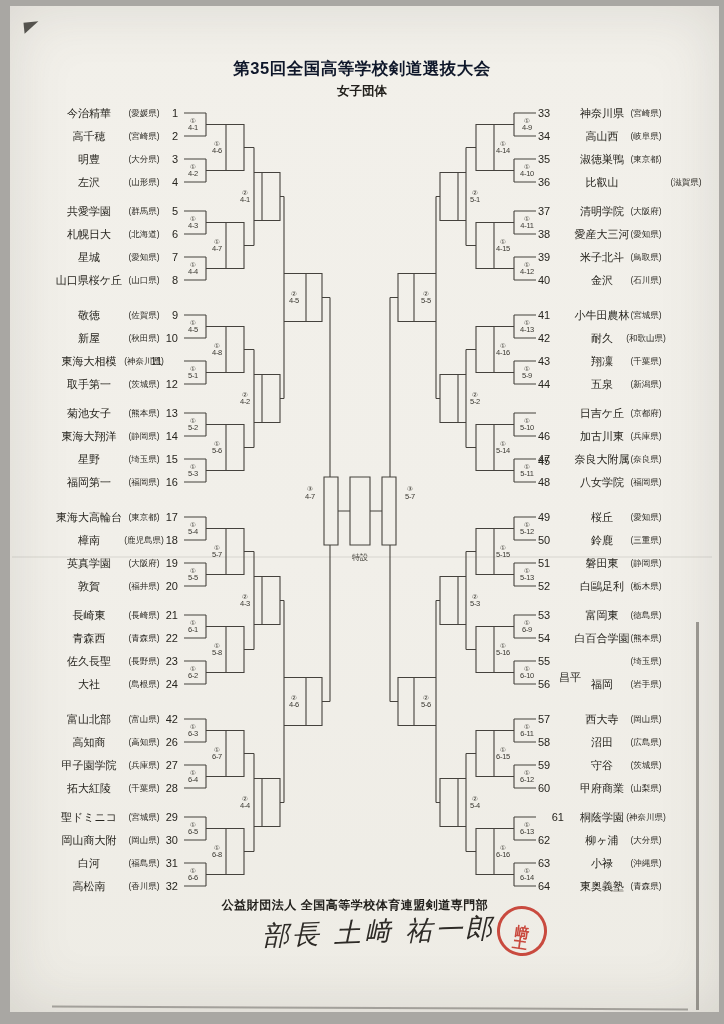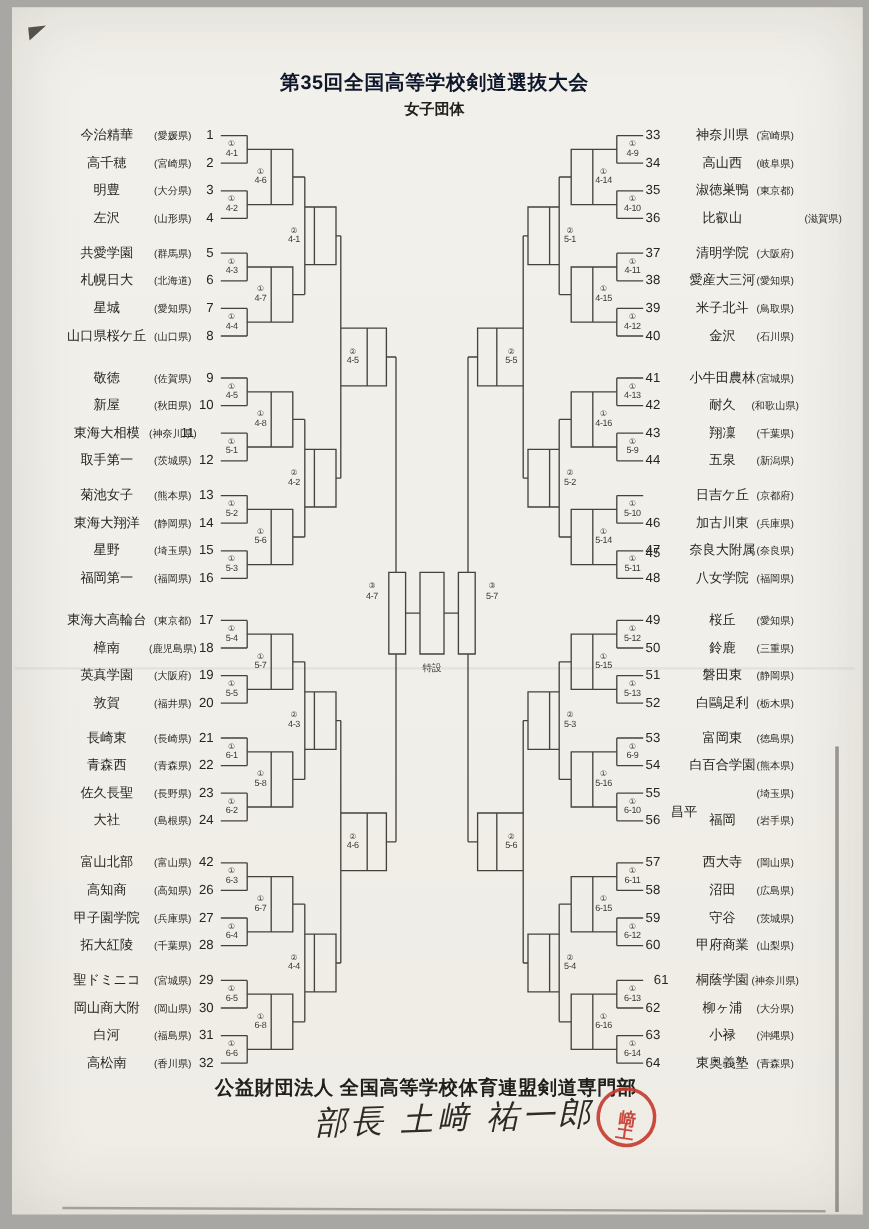--- a/index.html
+++ b/index.html
@@ -26,21 +26,21 @@
   .trow span{position:absolute;display:block;white-space:nowrap;}
   .tname{font-size:11px;text-align:center;color:#27251f;}
   .tpref{font-size:8.5px;text-align:center;color:#2c2a24;}
   .tseed{font-size:11px;color:#27251f;}
   .ml{position:absolute;transform:translate(-50%,-50%);text-align:center;z-index:3;color:#3a3831;}
   .ml .d{display:block;font-size:6.5px;line-height:6.5px;}
   .ml .n{display:block;font-size:7.5px;line-height:8px;letter-spacing:-.3px;}
   .venue{position:absolute;left:360px;top:557px;transform:translate(-50%,-50%);
          font-size:8px;color:#3a3831;z-index:3;}
   .org{position:absolute;left:0;top:897px;width:710px;text-align:center;
-       font-size:16px;font-weight:bold;letter-spacing:.5px;color:#22201c;z-index:3;}
+       font-size:12px;font-weight:bold;letter-spacing:.5px;color:#22201c;z-index:3;}
   .sig{position:absolute;left:262px;top:914px;font-family:"DejaVu Serif","Liberation Serif",serif;
        font-style:italic;font-size:27px;letter-spacing:3px;color:#2e2b27;
        transform:rotate(-2deg);z-index:3;white-space:nowrap;}
   .seal{position:absolute;left:497px;top:906px;width:44px;height:44px;border:3px solid #c5392d;
         border-radius:50%;z-index:3;transform:rotate(8deg);opacity:.9;
         display:flex;align-items:center;justify-content:center;}
   .seal span{writing-mode:vertical-rl;font-size:15px;font-weight:bold;color:#c5392d;
         letter-spacing:1px;line-height:1;}
 </style>
 </head>
@@ -351,21 +351,21 @@
       <span class="tseed" style="left: 538px; width: 26px; text-align: left;">59</span>
       <span class="tname" style="left: 560px; width: 84px; text-align: center;">守谷</span>
       <span class="tpref" style="left: 608px; width: 76px; text-align: center;">(茨城県)</span>
     </div>
     <div class="trow" style="top: 781px;">
       <span class="tseed" style="left: 538px; width: 26px; text-align: left;">60</span>
       <span class="tname" style="left: 560px; width: 84px; text-align: center;">甲府商業</span>
       <span class="tpref" style="left: 608px; width: 76px; text-align: center;">(山梨県)</span>
     </div>
     <div class="trow" style="top: 810px;">
-      <span class="tseed" style="left: 538px; width: 26px; text-align: center;">61</span>
+      <span class="tseed" style="left: 538px; width: 26px; text-align: right;">61</span>
       <span class="tname" style="left: 560px; width: 84px; text-align: center;">桐蔭学園</span>
       <span class="tpref" style="left: 608px; width: 76px; text-align: center;">(神奈川県)</span>
     </div>
     <div class="trow" style="top: 833px;">
       <span class="tseed" style="left: 538px; width: 26px; text-align: left;">62</span>
       <span class="tname" style="left: 560px; width: 84px; text-align: center;">柳ヶ浦</span>
       <span class="tpref" style="left: 608px; width: 76px; text-align: center;">(大分県)</span>
     </div>
     <div class="trow" style="top: 856px;">
       <span class="tseed" style="left: 538px; width: 26px; text-align: left;">63</span>

